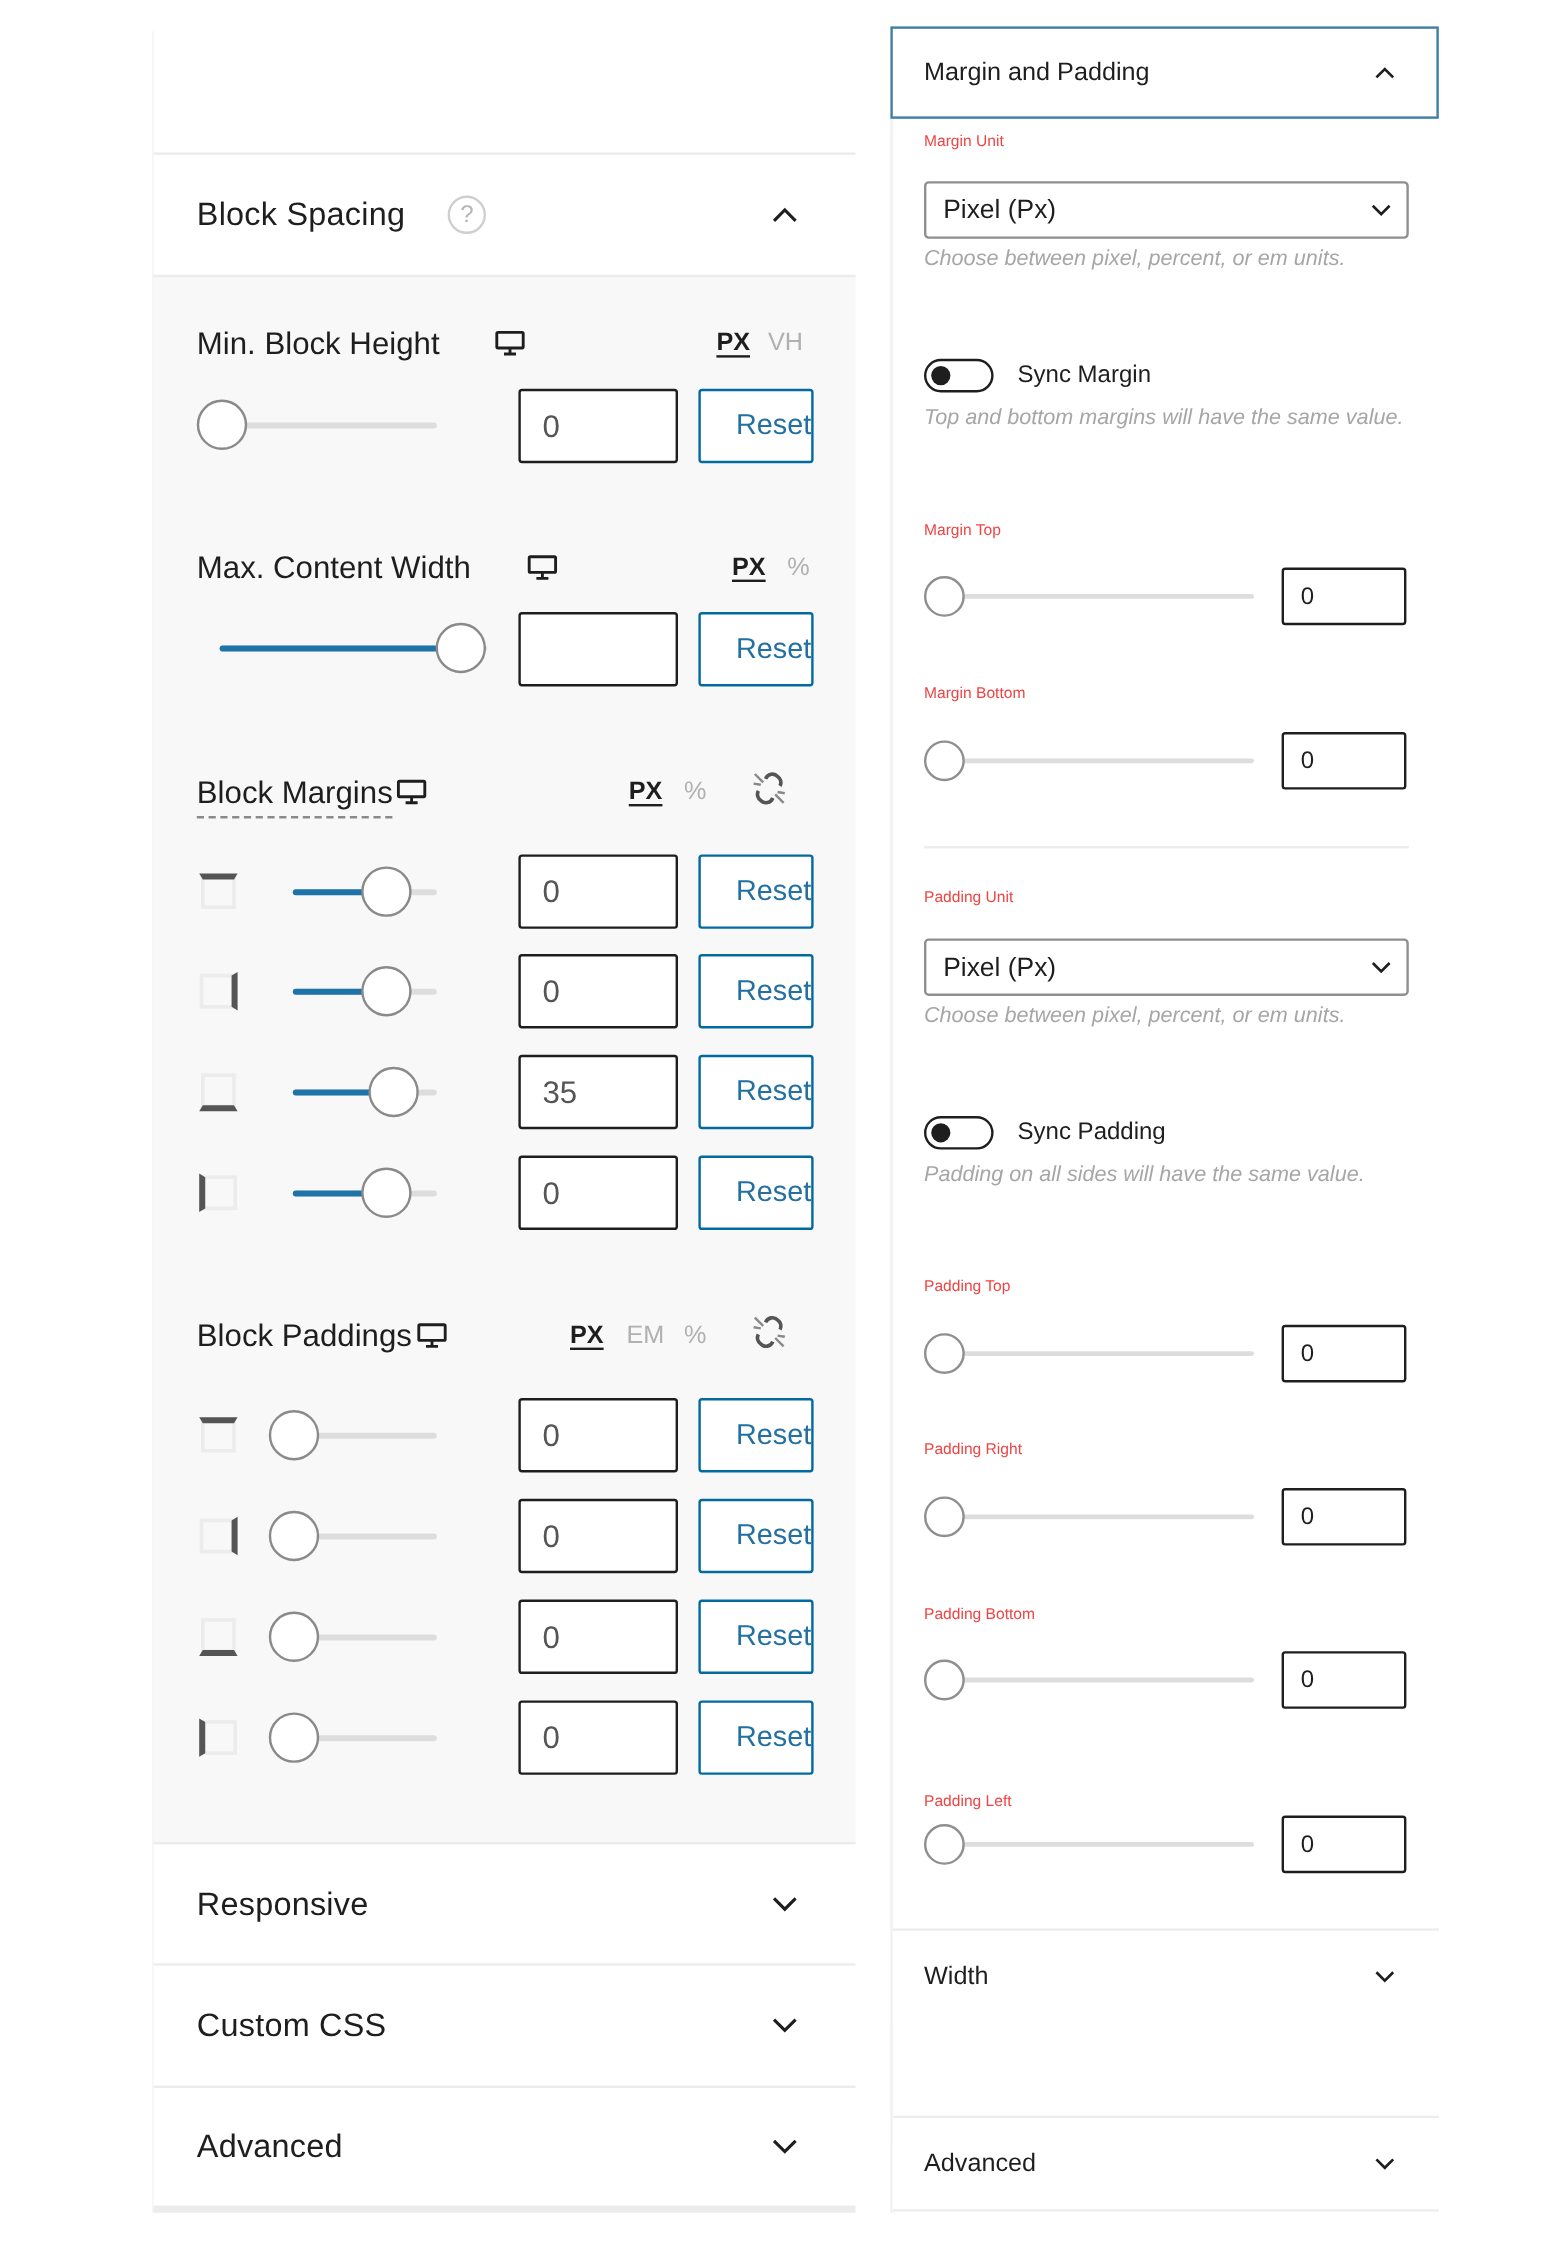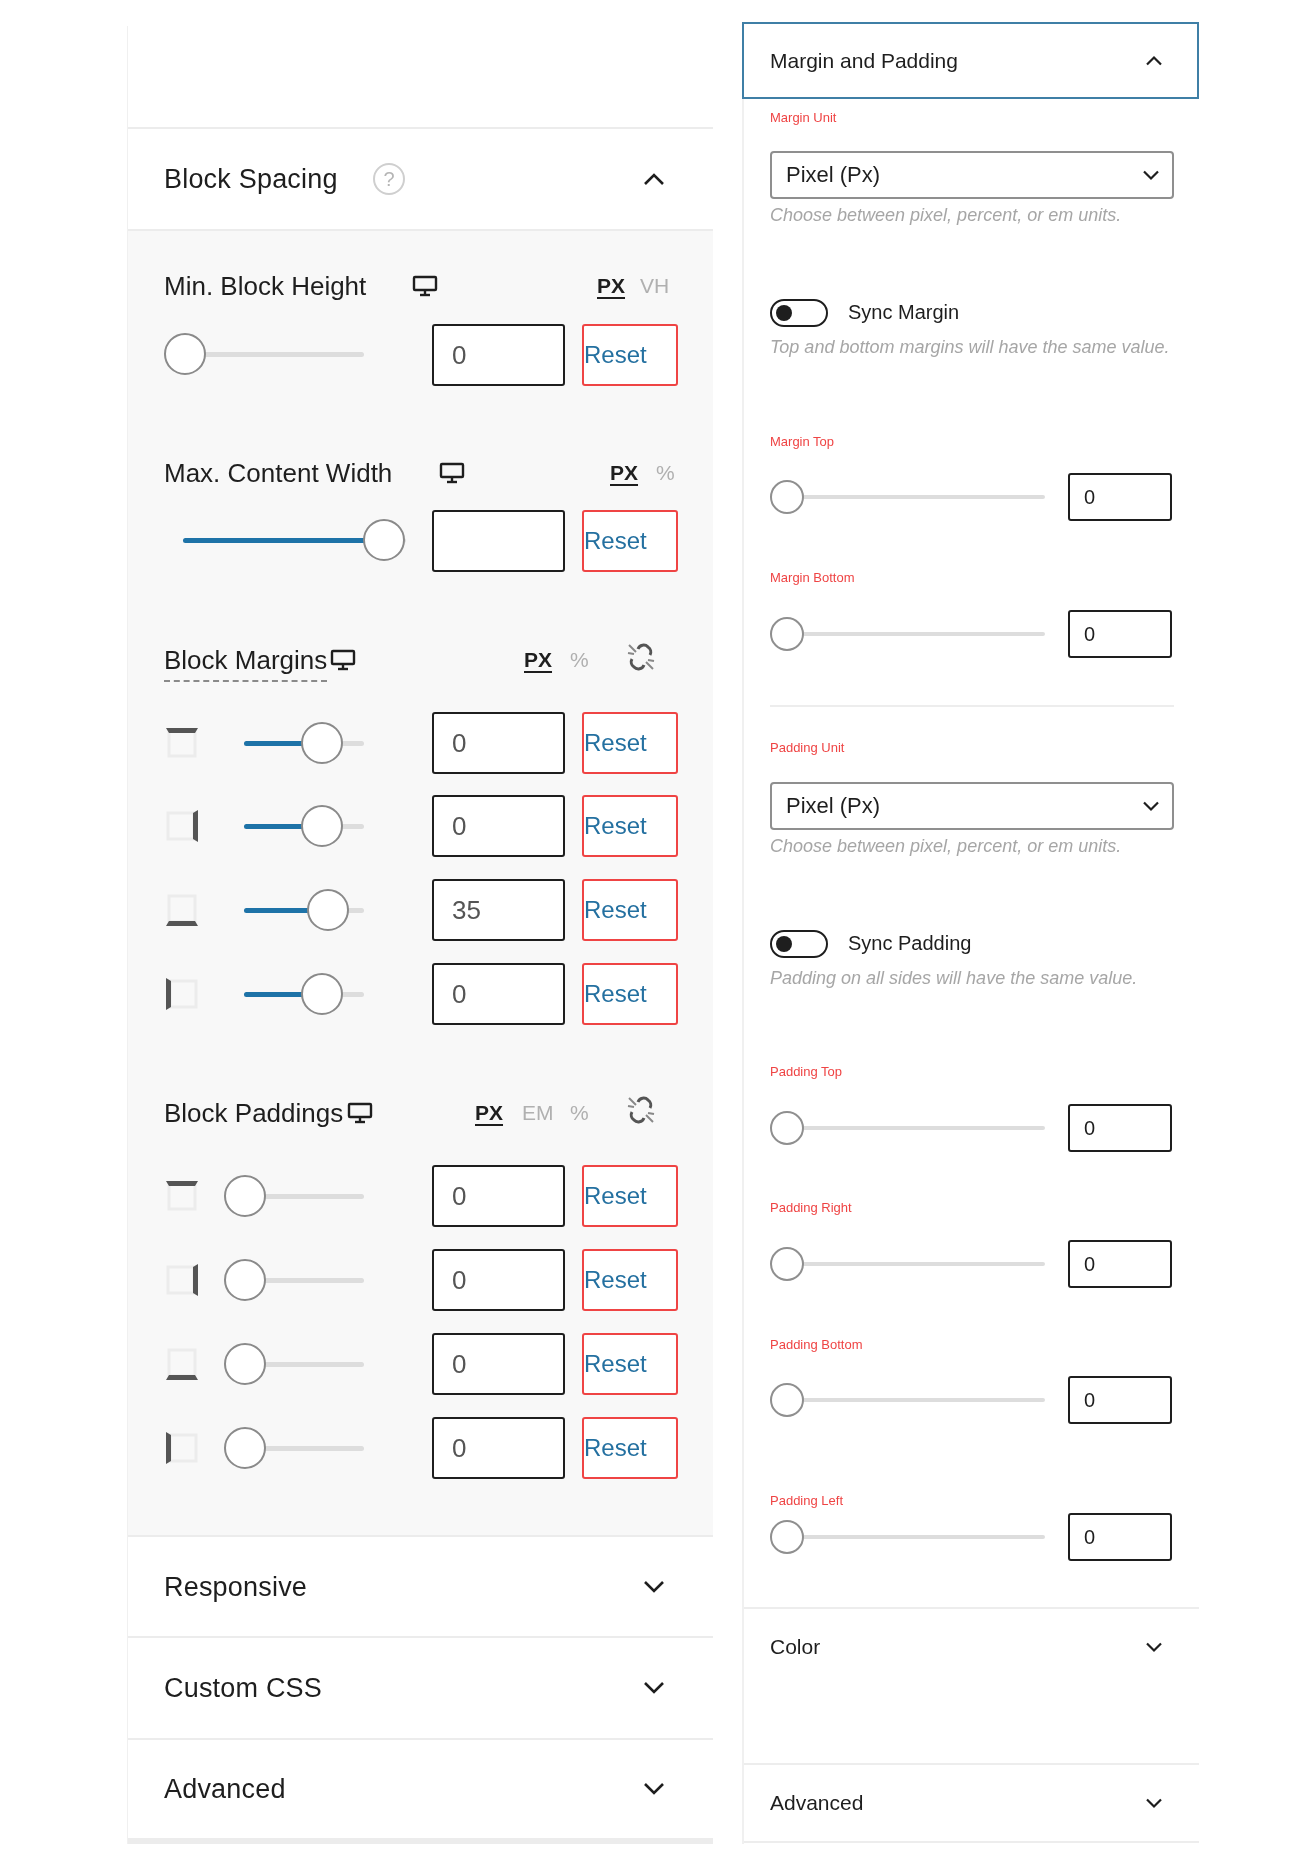--- a/index.html
+++ b/index.html
@@ -21,21 +21,21 @@
   .unit { position: absolute; font-size: 21px; color: #b0b0b0; }
   .unit.active { color: #1e1e1e; text-decoration: underline; text-underline-offset: 4px; font-weight: bold; }
   .link-icon { position: absolute; width: 34px; height: 34px; }
 
   .slider { position: absolute; height: 42px; }
   .slider .track { position: absolute; left: 0; right: 0; top: 19px; height: 5px; background: #dddddd; border-radius: 3px; }
   .slider .fill { position: absolute; left: 0; top: 19px; height: 5px; background: #1e73a8; border-radius: 3px; }
   .slider .thumb { position: absolute; top: 0; width: 42px; height: 42px; border-radius: 50%; background: #fff; border: 2px solid #8a8a8a; }
 
   .num-input { position: absolute; width: 133px; height: 62px; border: 2px solid #1e1e1e; border-radius: 3px; background: #fff; font-size: 26px; color: #555; padding-left: 18px; line-height: 58px; font-family: "Liberation Sans", sans-serif; }
-  .reset-btn { position: absolute; width: 96px; height: 62px; border: 2px solid #ef4444; border-radius: 3px; background: #fff; color: #2470a0; font-size: 24px; text-align: left; line-height: 58px; }
+  .reset-btn { position: absolute; width: 96px; height: 62px; border: 2px solid #0369a1; border-radius: 3px; background: #fff; color: #2470a0; font-size: 24px; text-align: right; line-height: 58px; }
 
   .side-icon { position: absolute; width: 36px; height: 36px; }
 
   
   .right-panel { position: absolute; left: 742px; top: 22px; width: 455px; height: 1822px; border-left: 2px solid #f0f0f0; background: #fff; }
   .rp-head { position: absolute; left: -2px; top: 0; width: 457px; height: 77px; border: 2px solid #3f7fa6; background: #fff; }
   .rp-head .title { position: absolute; left: 26px; top: 50%; transform: translateY(-50%); font-size: 21px; font-weight: 500; color: #1e1e1e; }
   .rp-head .chev { right: 34px; width: 18px; height: 11px; }
   .rp-label { position: absolute; left: 26px; font-size: 13px; color: #ef4444; }
   .rp-select { position: absolute; left: 26px; width: 404px; height: 48px; border: 2px solid #8f8f8f; border-radius: 4px; background: #fff; }
@@ -383,21 +383,21 @@
   <div class="rp-input" style="top:1354px;">0</div>
 
   <span class="rp-label" style="top:1451px;margin-top:20px;">Padding Left</span>
   <div class="rp-slider" style="top:1498px;">
     <div class="track"></div>
       <div class="thumb"></div>
   </div>
   <div class="rp-input" style="top:1491px;">0</div>
 
   <div class="rp-section" style="top:1585px;">
-    <span class="title">Color</span>
+    <span class="title">Width</span>
     <span class="chev">
       <svg width="18" height="11" viewBox="0 0 18 11">
           <polyline points="2,2 9,9 16,2" fill="none" stroke="#1e1e1e" stroke-width="2.2"></polyline>
         </svg>
     </span>
   </div>
   <div class="rp-section" style="top:1762px;">
     <span class="title">Background Image</span>
     <span class="chev">
       <svg width="18" height="11" viewBox="0 0 18 11">

